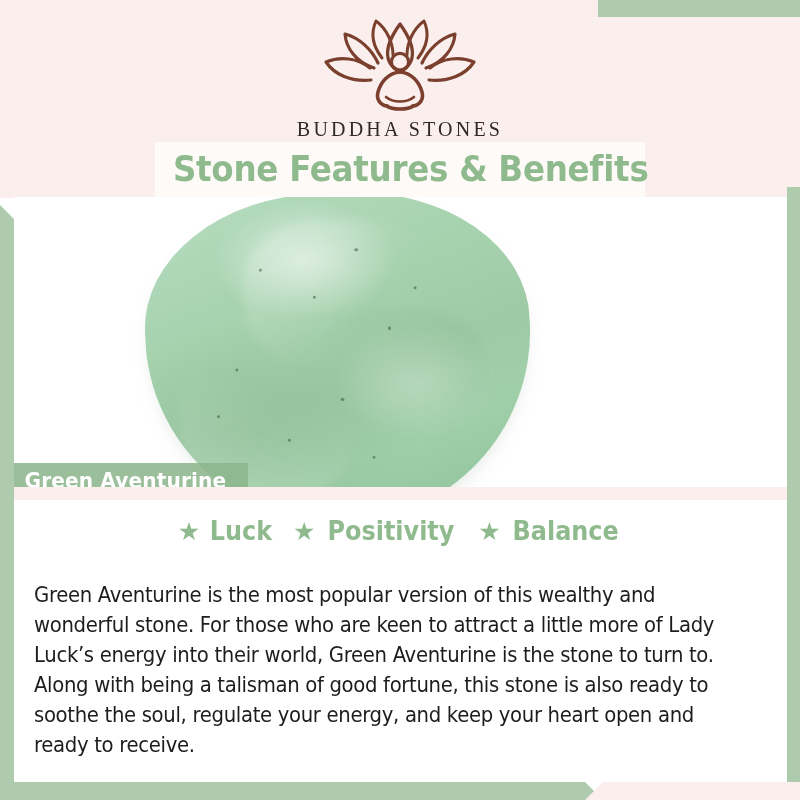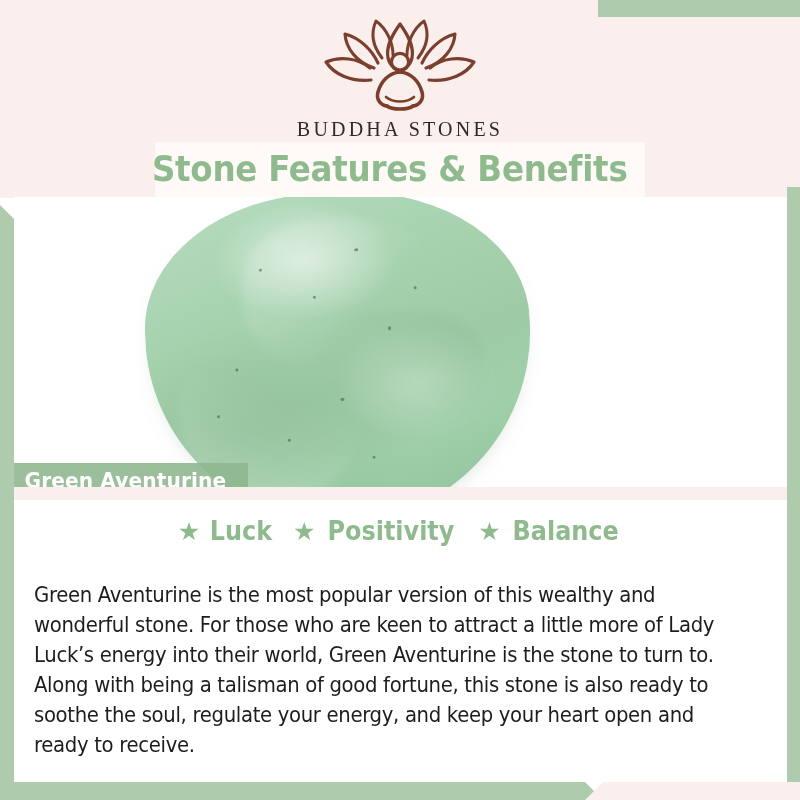--- a/index.html
+++ b/index.html
@@ -90,21 +90,21 @@
   }
 
   
   .title-banner {
     position: absolute;
     left: 155px; top: 142px;
     width: 490px; height: 55px;
     background: #fdfaf8;
     display: flex;
     align-items: center;
-    justify-content: flex-end;
+    justify-content: flex-start;
   }
   .title-text {
     font-family: "DejaVu Sans", sans-serif;
     font-weight: bold;
     font-size: 35px;
     line-height: 1;
     color: #8fba8d;
     letter-spacing: -0.3px;
     transform: scaleX(0.93);
     white-space: nowrap;

